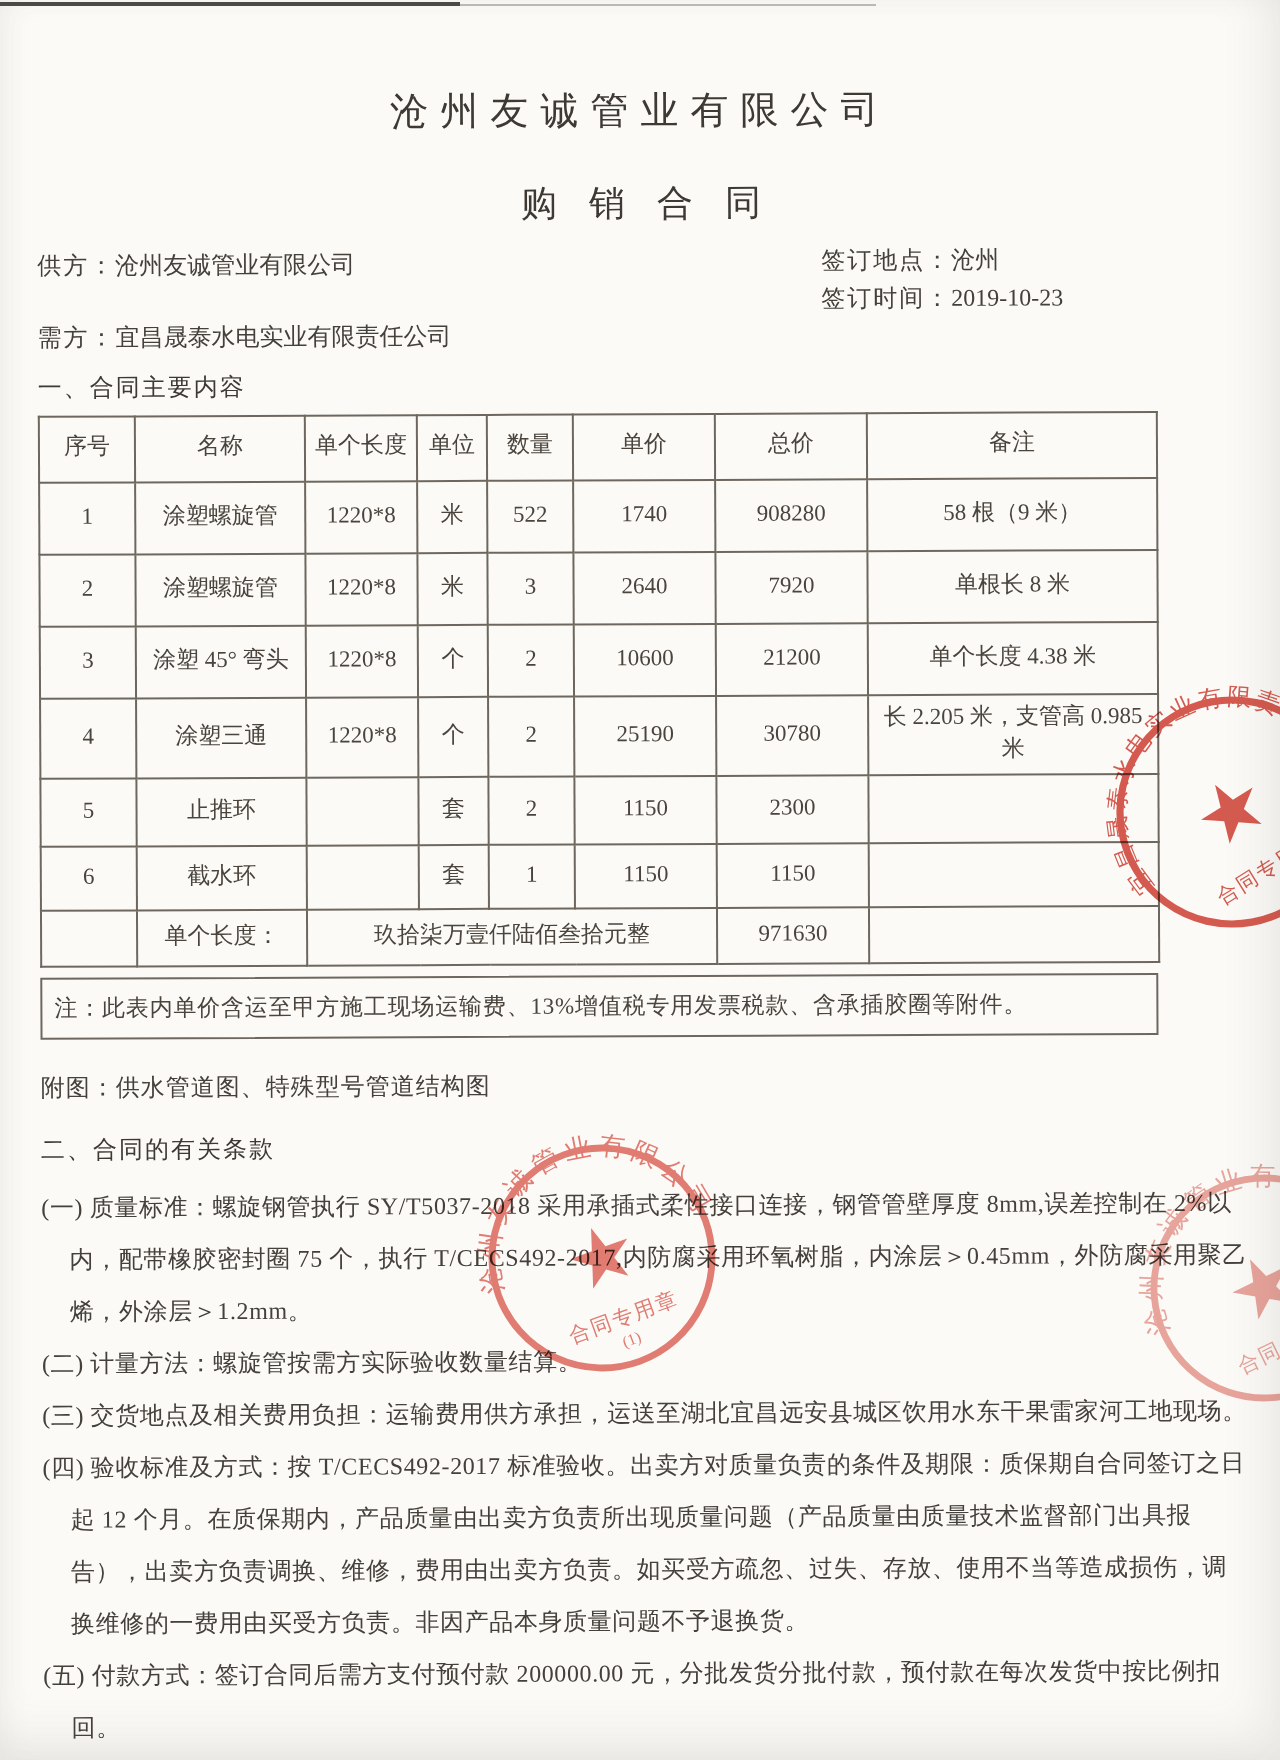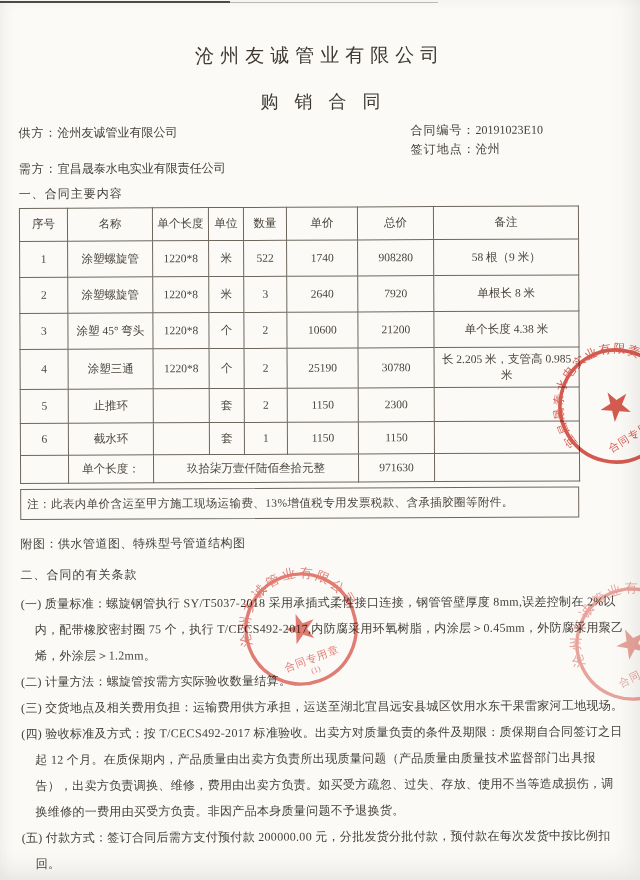--- a/index.html
+++ b/index.html
@@ -66,26 +66,26 @@
           <span class="lbl">供方：</span>
           <span>沧州友诚管业有限公司</span>
         </div>
         <div class="row row-buyer">
           <span class="lbl">需方：</span>
           <span>宜昌晟泰水电实业有限责任公司</span>
         </div>
       </div>
       <div class="info-right">
         <div class="row">
-          <span class="lbl">合同编号：</span>
-          <span>20191023E10</span>
-        </div>
-        <div class="row">
           <span class="lbl">签订地点：</span>
           <span>沧州</span>
+        </div>
+        <div class="row">
+          <span class="lbl">签订时间：</span>
+          <span>2019-10-23</span>
         </div>
       </div>
     </div>
 
     <div class="sec-heading">一、合同主要内容</div>
 
     <table class="main">
       <colgroup>
         <col style="width:48px">
           <col style="width:85px">

